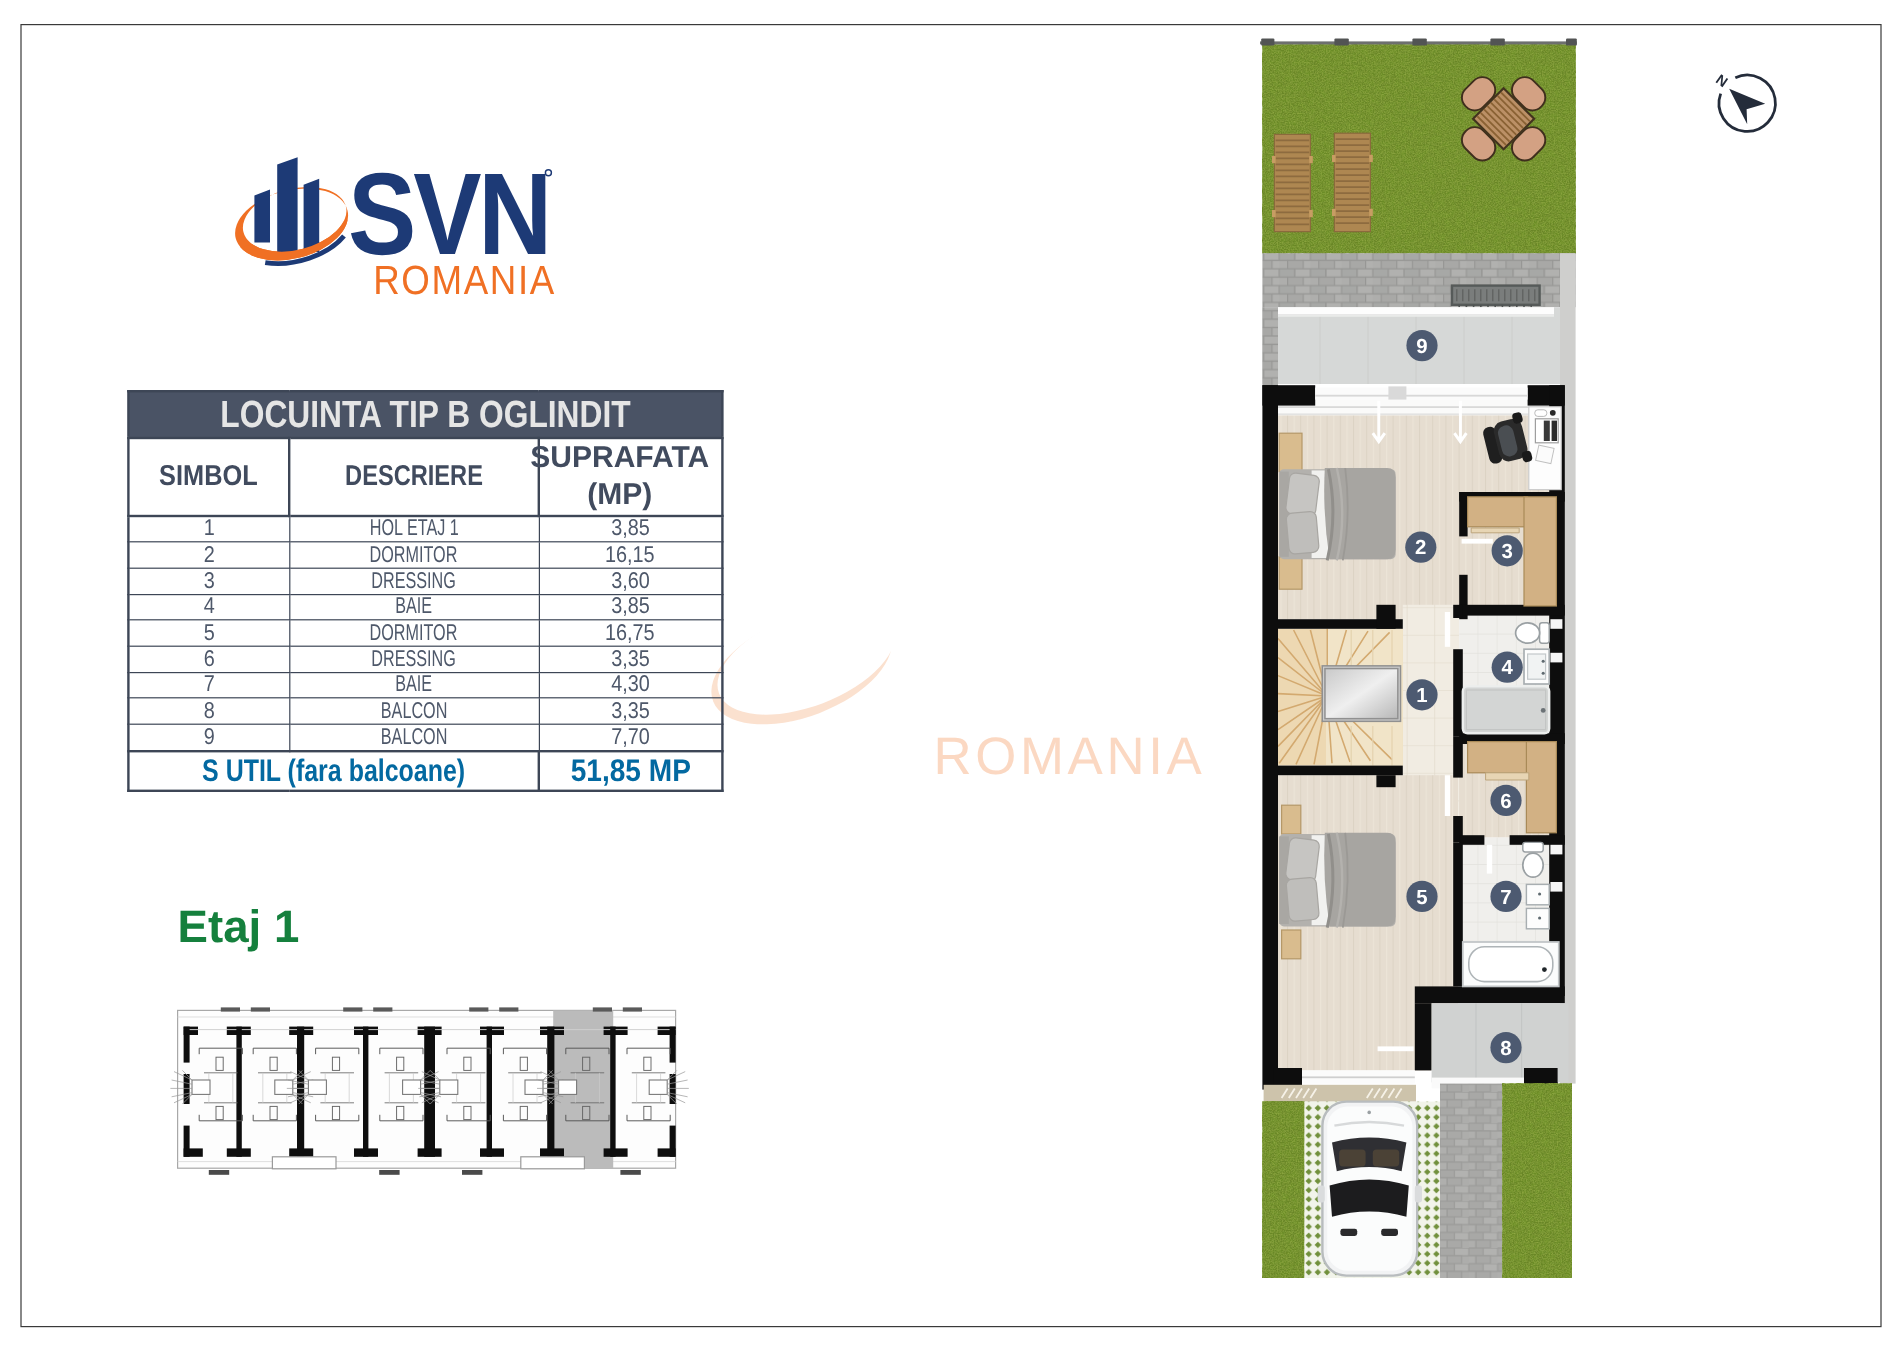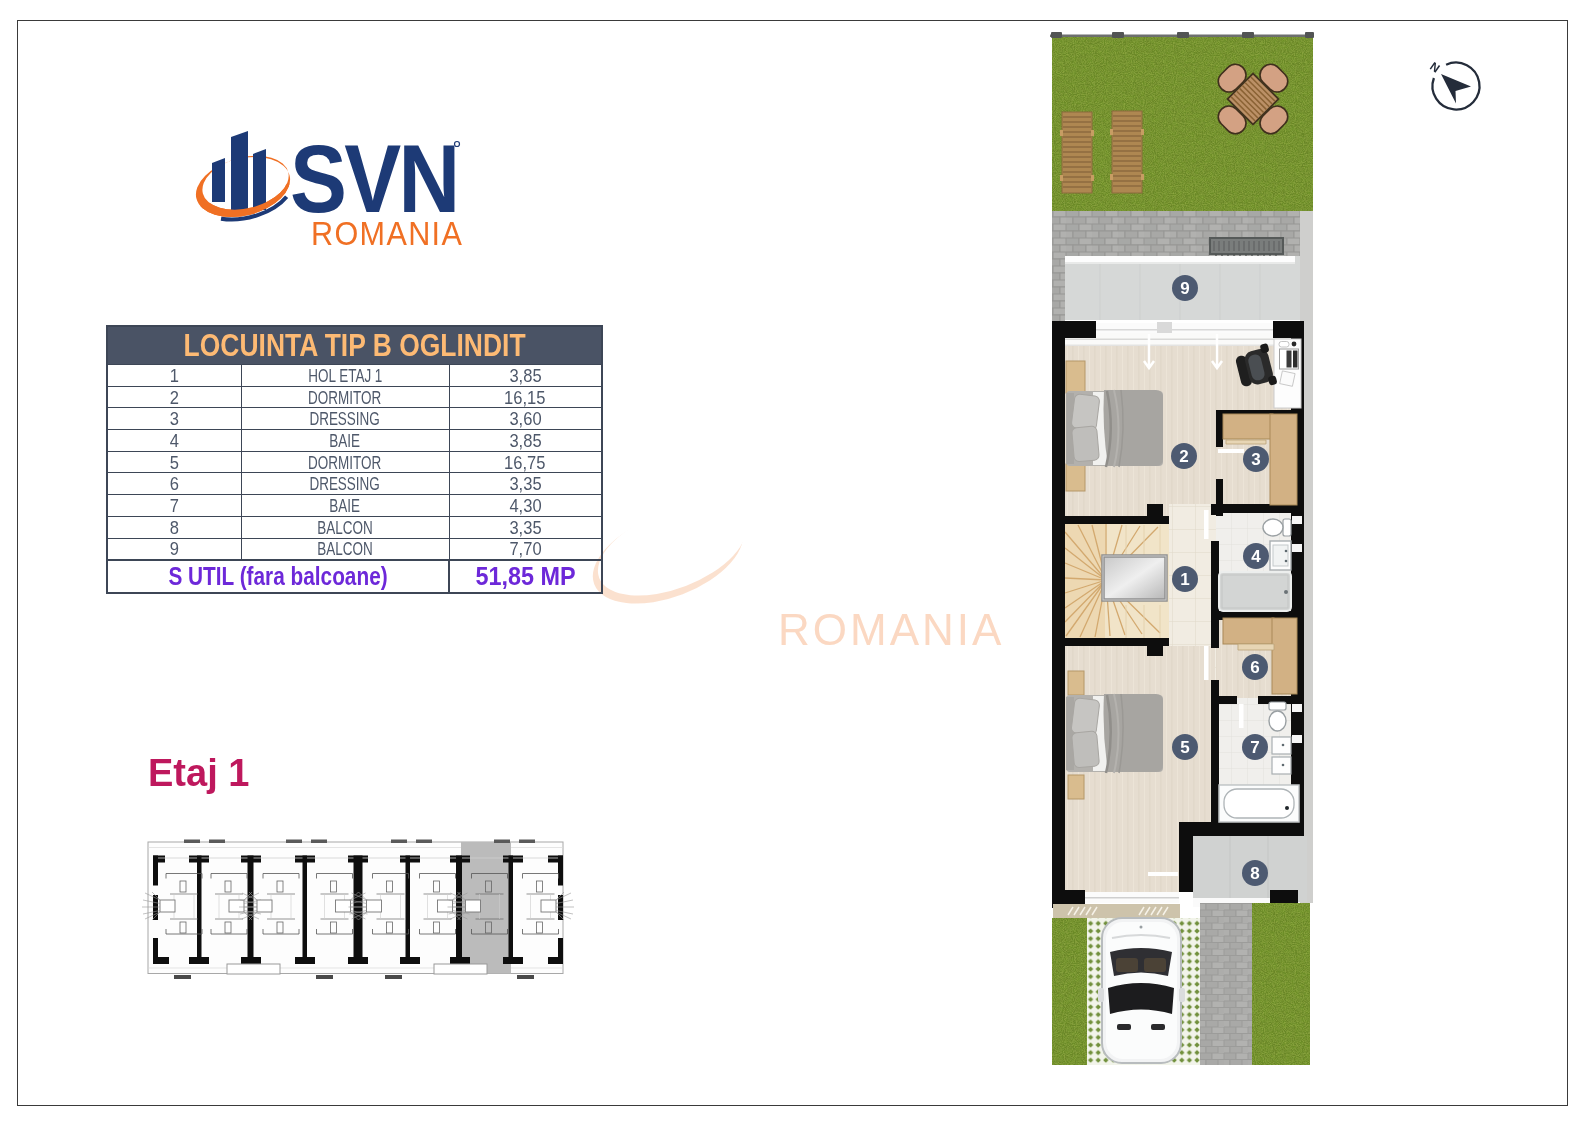--- a/index.html
+++ b/index.html
@@ -2,21 +2,21 @@
 <html><head>
 <meta charset="utf-8">
 <style>
   html,body{margin:0;padding:0;}
   body{width:1586px;height:1122px;position:relative;background:#fff;font-family:"Liberation Sans",sans-serif;overflow:hidden;}
   .abs{position:absolute;}
   table{border-collapse:collapse;}
   tr.dr td{border:1.5px solid #3d4656;text-align:center;font-size:19px;color:#4e586a;height:20.7px;padding:0;line-height:1;}
   tr.dr td span{display:inline-block;transform:scaleX(0.87);white-space:nowrap;}
   tr.dr td:nth-child(2) span{transform:scaleX(0.71);}
-  tr.sr td{border:2px solid #3d4656;text-align:center;font-weight:bold;font-size:26px;color:#6d28d9;height:30.5px;padding:0;}
+  tr.sr td{border:2px solid #3d4656;text-align:center;font-weight:bold;font-size:26px;color:#0369a1;height:30.5px;padding:0;}
 </style>
 </head>
 <body>
 
 <div class="abs" style="left:17px;top:20px;width:1549px;height:1084px;border:1.5px solid #3a3a3a;"></div>
 
 <svg class="abs" style="left:540px;top:440px;" width="520" height="240" viewBox="540 440 520 240">
   <g opacity="0.45">
     <ellipse cx="668" cy="556" rx="79" ry="41" fill="#f7bd96" transform="rotate(-21 668 556)"></ellipse>
     <ellipse cx="672" cy="550" rx="78" ry="38.5" fill="#ffffff" transform="rotate(-21 672 550)"></ellipse>
@@ -54,22 +54,27 @@
 
 <div class="abs" style="left:106px;top:325px;width:497px;">
   <table style="width:497px;border:2px solid #3d4656;color:#414b5e;table-layout:fixed;">
       <colgroup>
         <col style="width:134px">
         <col style="width:208px">
         <col>
       </colgroup>
     <tbody>
         <tr>
-          <td colspan="3" style="background:#4a5365;color:#fdba74;font-weight:bold;font-size:31.5px;text-align:center;height:26px;padding:0;"><span style="display:inline-block;transform:scale(0.84,1);white-space:nowrap;">LOCUINTA TIP B OGLINDIT</span></td>
-        </tr>
+          <td colspan="3" style="background:#4a5365;color:#e5e5e5;font-weight:bold;font-size:31.5px;text-align:center;height:26px;padding:0;"><span style="display:inline-block;transform:scale(0.84,1);white-space:nowrap;">LOCUINTA TIP B OGLINDIT</span></td>
+        </tr>
+    <tr style="font-weight:bold;font-size:24px;">
+      <td style="border:2px solid #3d4656;width:122px;text-align:center;height:62px;padding:0;"><span style="display:inline-block;transform:scaleX(0.88);">SIMBOL</span></td>
+      <td style="border:2px solid #3d4656;width:200px;text-align:center;padding:0;"><span style="display:inline-block;transform:scaleX(0.82);">DESCRIERE</span></td>
+      <td style="border:2px solid #3d4656;text-align:center;line-height:1.25;padding:0;font-size:25px;"><span style="display:inline-block;white-space:nowrap;margin-left:-18px;">SUPRAFATA<br>(MP)</span></td>
+    </tr>
     <tr class="dr">
           <td><span>1</span></td>
           <td><span>HOL ETAJ 1</span></td>
           <td><span>3,85</span></td>
         </tr>
     <tr class="dr">
           <td><span>2</span></td>
           <td><span>DORMITOR</span></td>
           <td><span>16,15</span></td>
         </tr>
@@ -109,21 +114,21 @@
           <td><span>7,70</span></td>
         </tr>
     <tr class="sr">
           <td colspan="2"><span style="display:inline-block;transform:scaleX(0.80);">S UTIL (fara balcoane)</span></td>
           <td><span style="display:inline-block;transform:scaleX(0.90);">51,85 MP</span></td>
         </tr>
   </tbody>
     </table>
 </div>
 
-<div class="abs" style="left:148px;top:752px;font-size:38px;font-weight:bold;color:#be185d;">Etaj 1</div>
+<div class="abs" style="left:148px;top:752px;font-size:38px;font-weight:bold;color:#15803d;">Etaj 1</div>
 
 <svg class="abs" style="left:130px;top:830px;" width="450" height="160" viewBox="130 830 450 160">
 <defs>
   <g id="fanR">
     <rect x="0" y="-6" width="15" height="12" fill="#ffffff" stroke="#777" stroke-width="0.9"></rect>
     <g stroke="#999" stroke-width="0.6" fill="none">
       <path d="M0 -6 L-15 -13 M0 -2.5 L-17 -6 M0 1 L-18 1 M0 4.5 L-17 8 M0 6 L-15 13 M0 -6 L-8 -14 M0 6 L-8 14"></path>
     </g>
   </g>
   <g id="fanL">

